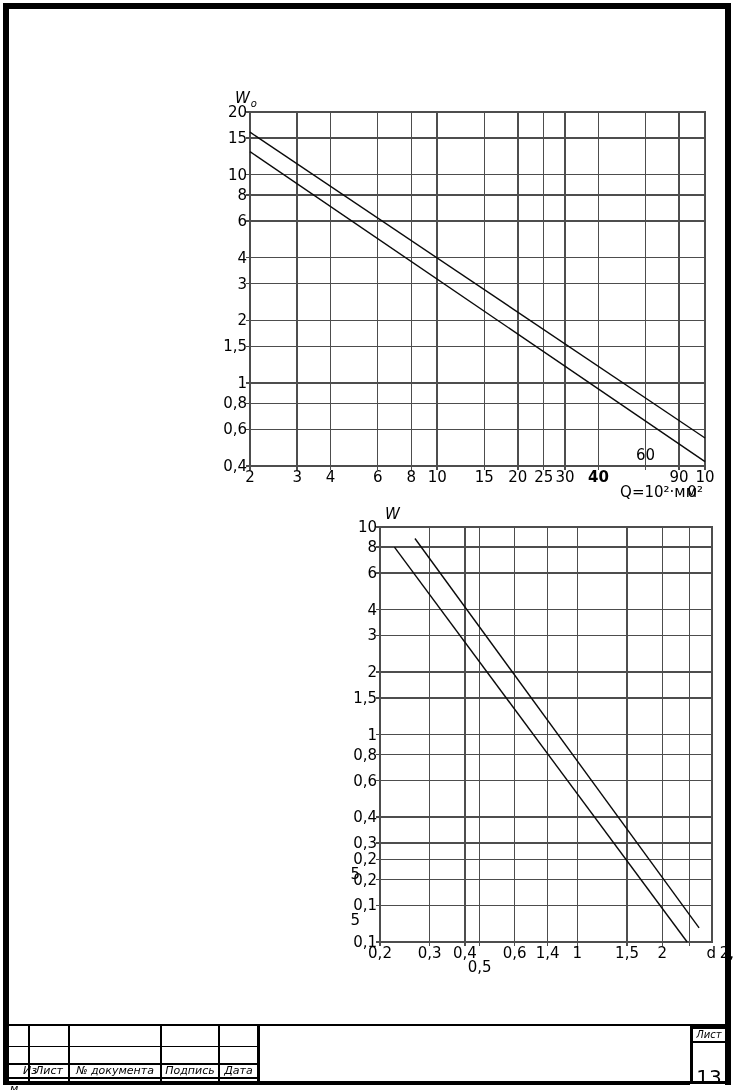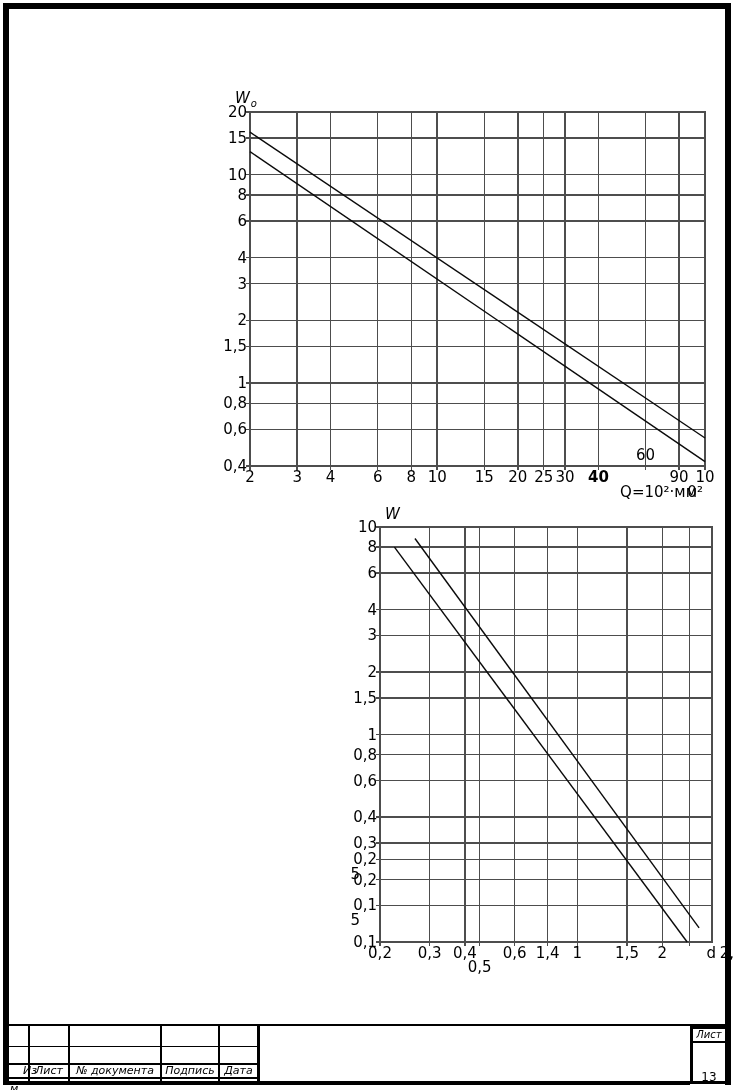--- a/index.html
+++ b/index.html
@@ -52,21 +52,21 @@
   .c4{left:153px;width:56px;}
   .c5{left:211px;width:37px;}
   .doccell{position:absolute;left:248px;top:2px;width:433px;height:52px;border:3px solid #000;
            box-sizing:border-box;display:flex;align-items:center;justify-content:center;background:#fff;}
   .docnum{font-style:italic;font-size:38px;letter-spacing:0.5px;white-space:nowrap;}
   .sheetbox{position:absolute;left:681px;top:2px;width:38px;height:58px;border:3px solid #000;
             box-sizing:border-box;background:#fff;}
   .sheetcap{position:absolute;left:0;right:0;top:0;height:12px;line-height:12px;text-align:center;
             font-style:italic;font-size:10px;border-bottom:2px solid #000;}
   .sheetnum{position:absolute;left:0;right:0;top:14px;bottom:0;display:flex;align-items:center;
-            justify-content:center;font-size:12px;margin-top:29px;}
+            justify-content:center;font-size:20px;margin-top:29px;}
   .m-wrap{position:absolute;left:1px;top:59px;font-style:italic;font-size:11px;line-height:11px;}
 </style>
 </head>
 <body>
 
 <div class="page">
   <div class="frame frame-left"></div>
   <div class="frame frame-top"></div>
   <div class="frame frame-right"></div>
 

